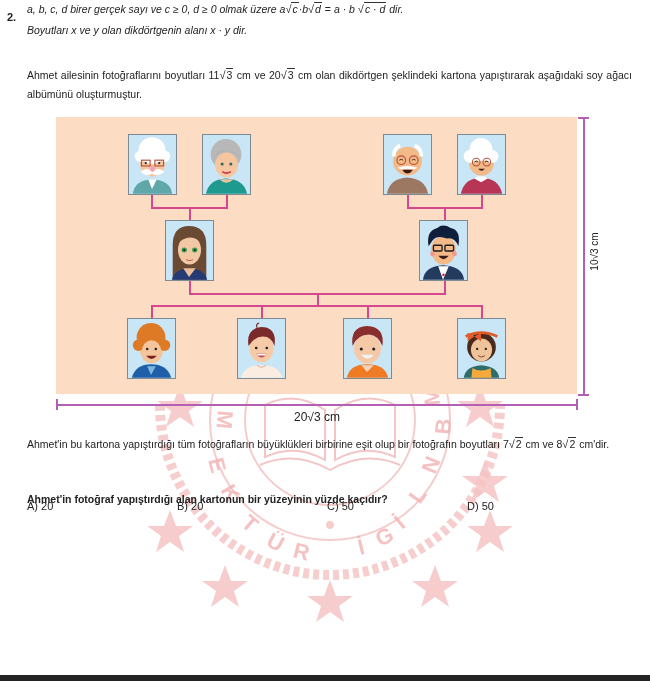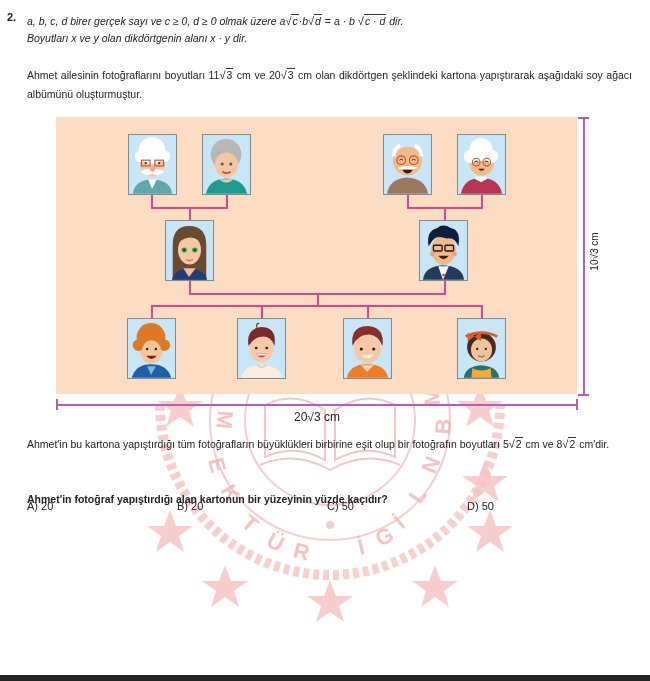--- a/index.html
+++ b/index.html
@@ -77,25 +77,25 @@
       <text x="88" y="95" transform="rotate(75 88 95)">E</text>
       <text x="98" y="45" transform="rotate(95 98 45)">M</text>
       <text x="320" y="40" transform="rotate(-95 320 40)">M</text>
       <text x="330" y="70" transform="rotate(-85 330 70)">B</text>
     </g>
   </svg>
 </div>
 
 <div class="q-num">2.</div>
 
-<div class="line italic" style="top:15px;text-align:center;">
+<div class="line italic" style="top:3px;text-align:center;">
   <span>a, b, c, d birer gerçek sayı  ve  c ≥ 0, d ≥ 0 olmak üzere </span><span>a</span><span class="sqrt"><span class="rad">√</span><span class="over">c</span></span><span>·</span><span>b</span><span class="sqrt"><span class="rad">√</span><span class="over">d</span></span><span style="font-style:normal;"> = </span><span>a · b </span><span class="sqrt"><span class="rad">√</span><span class="over">c · d</span></span><span> dir.</span>
 </div>
 
-<div class="line italic" style="top:32px;">Boyutları x ve y olan dikdörtgenin alanı x · y dir.</div>
+<div class="line italic" style="top:24px;">Boyutları x ve y olan dikdörtgenin alanı x · y dir.</div>
 
 <div class="para justify" style="top:66px;">
   <span>Ahmet ailesinin fotoğraflarını boyutları 11</span><span class="sqrt"><span class="rad">√</span><span class="over">3</span></span><span> cm ve 20</span><span class="sqrt"><span class="rad">√</span><span class="over">3</span></span><span> cm olan dikdörtgen şeklindeki kartona yapıştırarak aşağıdaki soy ağacı albümünü oluşturmuştur.</span>
 </div>
 
 <div class="board"></div>
 
 <div class="conn" style="left:151px;top:195px;width:1.5px;height:13px;"></div>
 <div class="conn" style="left:226px;top:195px;width:1.5px;height:13px;"></div>
 <div class="conn" style="left:151px;top:207px;width:77px;height:1.5px;"></div>
@@ -258,21 +258,21 @@
 <div class="dim-v-cap" style="top:117px;"></div>
 <div class="dim-v-cap" style="top:394px;"></div>
 <div class="dim-v-label">10√3 cm</div>
 
 <div class="dim-h"></div>
 <div class="dim-h-cap" style="left:56px;"></div>
 <div class="dim-h-cap" style="left:576px;"></div>
 <div class="dim-h-label">20√3 cm</div>
 
 <div class="para justify" style="top:435px;">
-  <span>Ahmet'in bu kartona yapıştırdığı tüm fotoğrafların büyüklükleri birbirine eşit olup bir fotoğrafın boyutları 5</span><span class="sqrt"><span class="rad">√</span><span class="over">2</span></span><span> cm ve 8</span><span class="sqrt"><span class="rad">√</span><span class="over">2</span></span><span> cm'dir.</span>
+  <span>Ahmet'in bu kartona yapıştırdığı tüm fotoğrafların büyüklükleri birbirine eşit olup bir fotoğrafın boyutları 7</span><span class="sqrt"><span class="rad">√</span><span class="over">2</span></span><span> cm ve 8</span><span class="sqrt"><span class="rad">√</span><span class="over">2</span></span><span> cm'dir.</span>
 </div>
 
 <div class="para bold" style="top:490px;">Ahmet'in fotoğraf yapıştırdığı alan kartonun bir yüzeyinin yüzde kaçıdır?</div>
 
 <div class="options">
   <div class="opt" style="left:0px;">A) 20</div>
   <div class="opt" style="left:150px;">B) 20</div>
   <div class="opt" style="left:300px;">C) 50</div>
   <div class="opt" style="left:440px;">D) 50</div>
 </div>

